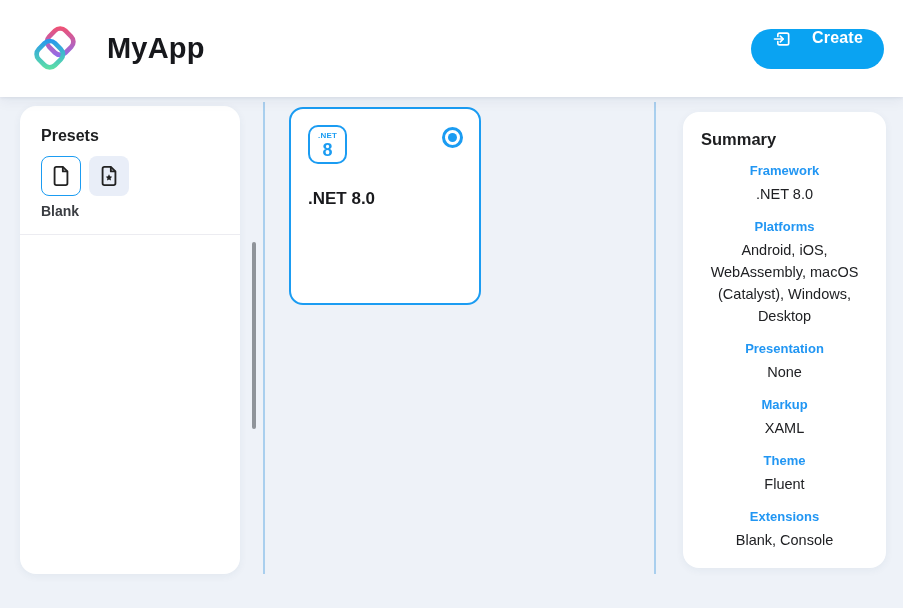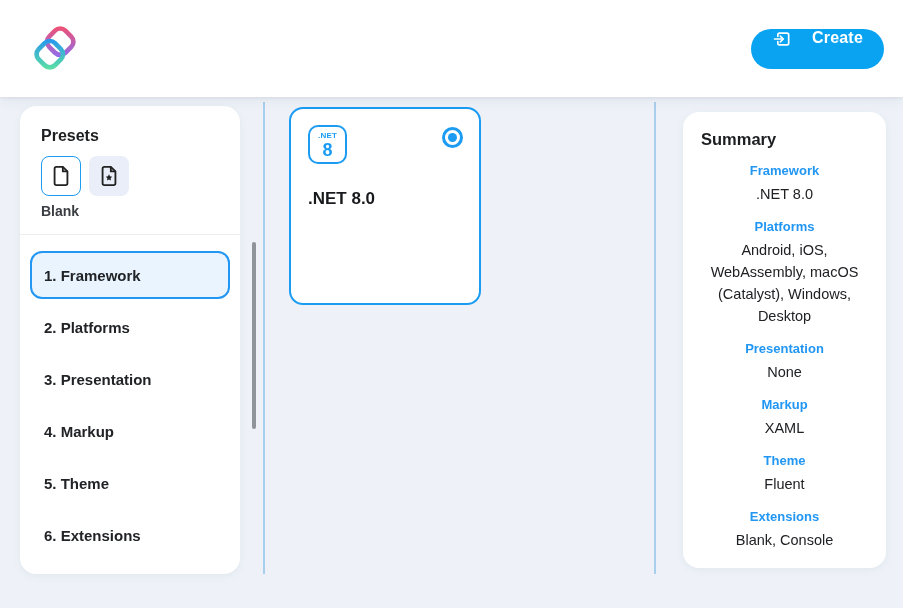--- a/index.html
+++ b/index.html
@@ -132,20 +132,21 @@
           <stop offset="1" stop-color="#8b6ef0"></stop>
       </linearGradient>
       <linearGradient id="g2" x1="0" y1="0" x2="1" y2="1">
         <stop offset="0" stop-color="#2493f2"></stop>
           <stop offset="1" stop-color="#5fe3a1"></stop>
       </linearGradient>
     </defs>
     <rect x="18" y="6" width="22" height="22" rx="7" stroke="url(#g1)" stroke-width="4.5" transform="rotate(45 29 17)"></rect>
     <rect x="8" y="18" width="22" height="22" rx="7" stroke="url(#g2)" stroke-width="4.5" transform="rotate(45 19 29)"></rect>
   </svg>
+  <div class="app-title">MyApp</div>
   <div class="header-spacer"></div>
   <button class="create-btn">
     <svg width="20" height="20" viewBox="0 0 24 24" stroke="#fff" stroke-width="2" fill="none" stroke-linecap="round" stroke-linejoin="round">
       <path d="M7 9 V7 a2 2 0 0 1 2 -2 h9 a2 2 0 0 1 2 2 v10 a2 2 0 0 1 -2 2 h-9 a2 2 0 0 1 -2 -2 v-2"></path>
       <path d="M3 12 h10"></path>
       <path d="M10 8.5 L13.5 12 L10 15.5"></path>
     </svg>
     <span>Create</span>
   </button>
 </div>
@@ -167,28 +168,20 @@
             <path d="M14 2 H7 a2 2 0 0 0 -2 2 v16 a2 2 0 0 0 2 2 h10 a2 2 0 0 0 2 -2 V7 Z"></path>
             <path d="M14 2 v5 h5"></path>
             <path d="M12 10.2 l1.1 2.2 2.4 .35 -1.75 1.7 .4 2.4 -2.15 -1.15 -2.15 1.15 .4 -2.4 -1.75 -1.7 2.4 -.35 Z" fill="#222" stroke="none"></path>
           </svg>
         </button>
       </div>
       <div class="preset-caption">Blank</div>
     </div>
     <div class="sidebar-divider"></div>
 
-    <div class="steps">
-      <div class="step-item selected">1. Framework</div>
-      <div class="step-item">2. Platforms</div>
-      <div class="step-item">3. Presentation</div>
-      <div class="step-item">4. Markup</div>
-      <div class="step-item">5. Theme</div>
-      <div class="step-item">6. Extensions</div>
-    </div>
     <div class="steps-scrollbar-abs"></div>
   </div>
 
   <div class="vdivider d1"></div>
 
   <div class="option-card">
     <div class="option-top">
       <div class="net-badge">
         <span class="b-top">.NET</span>
         <span class="b-num">8</span>

